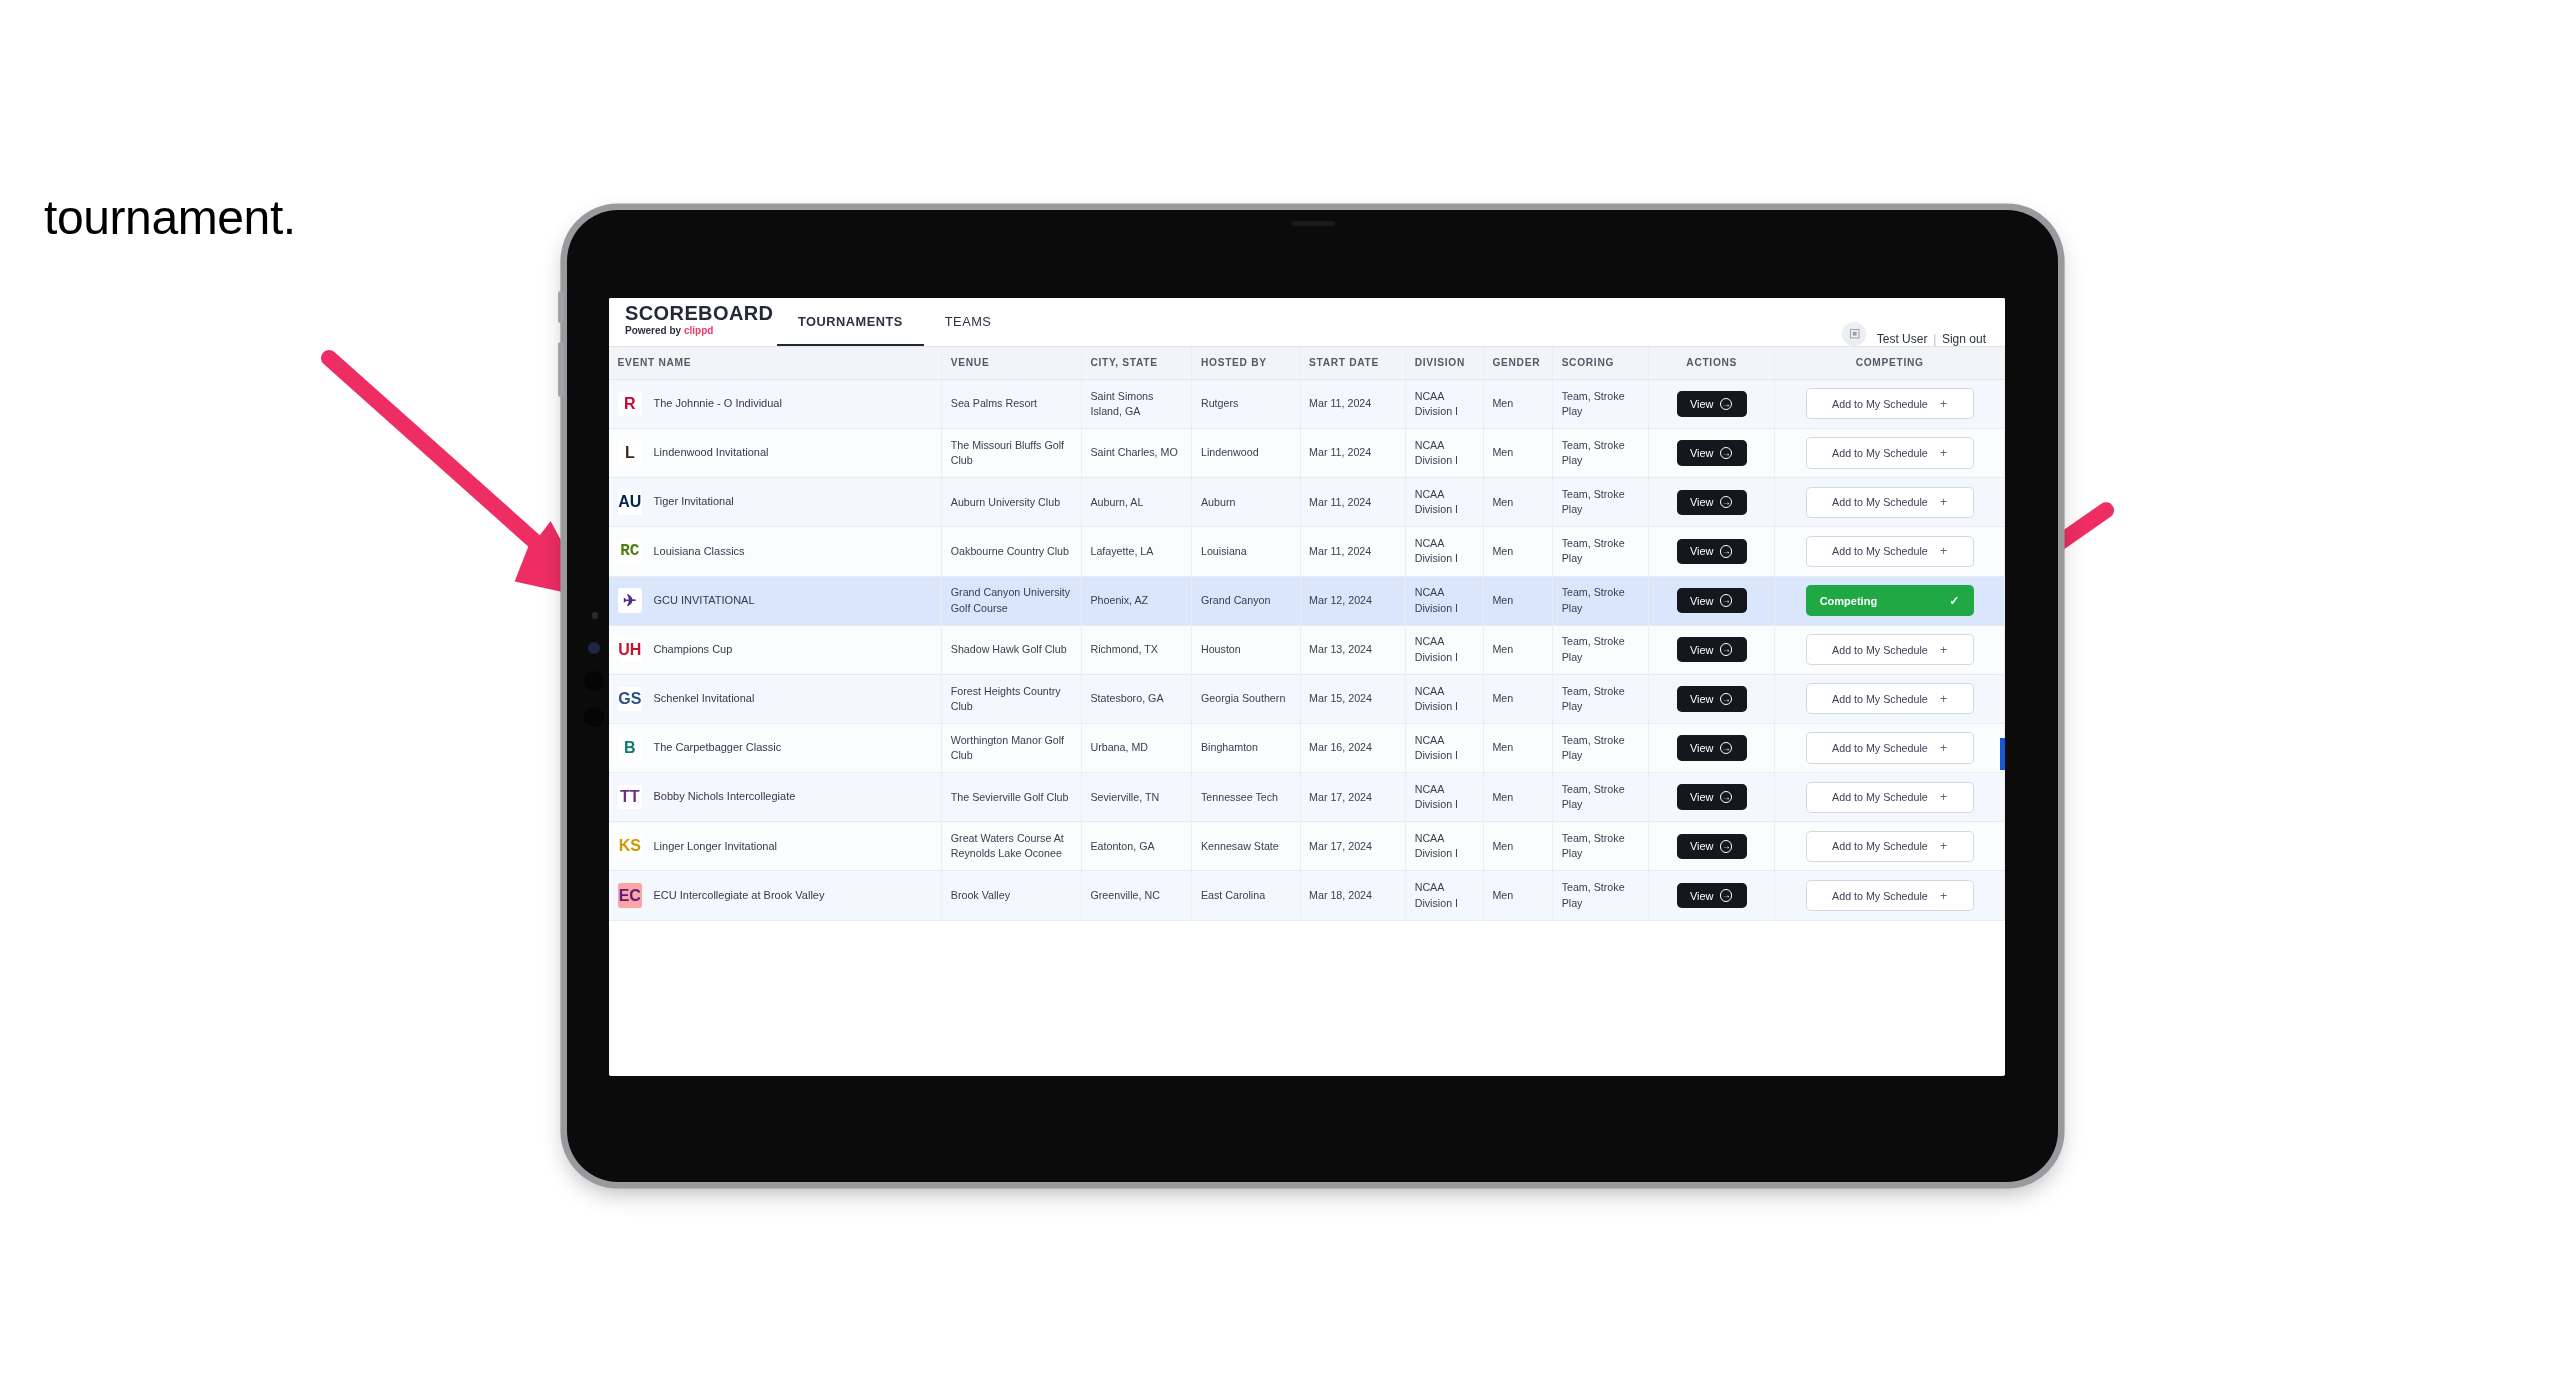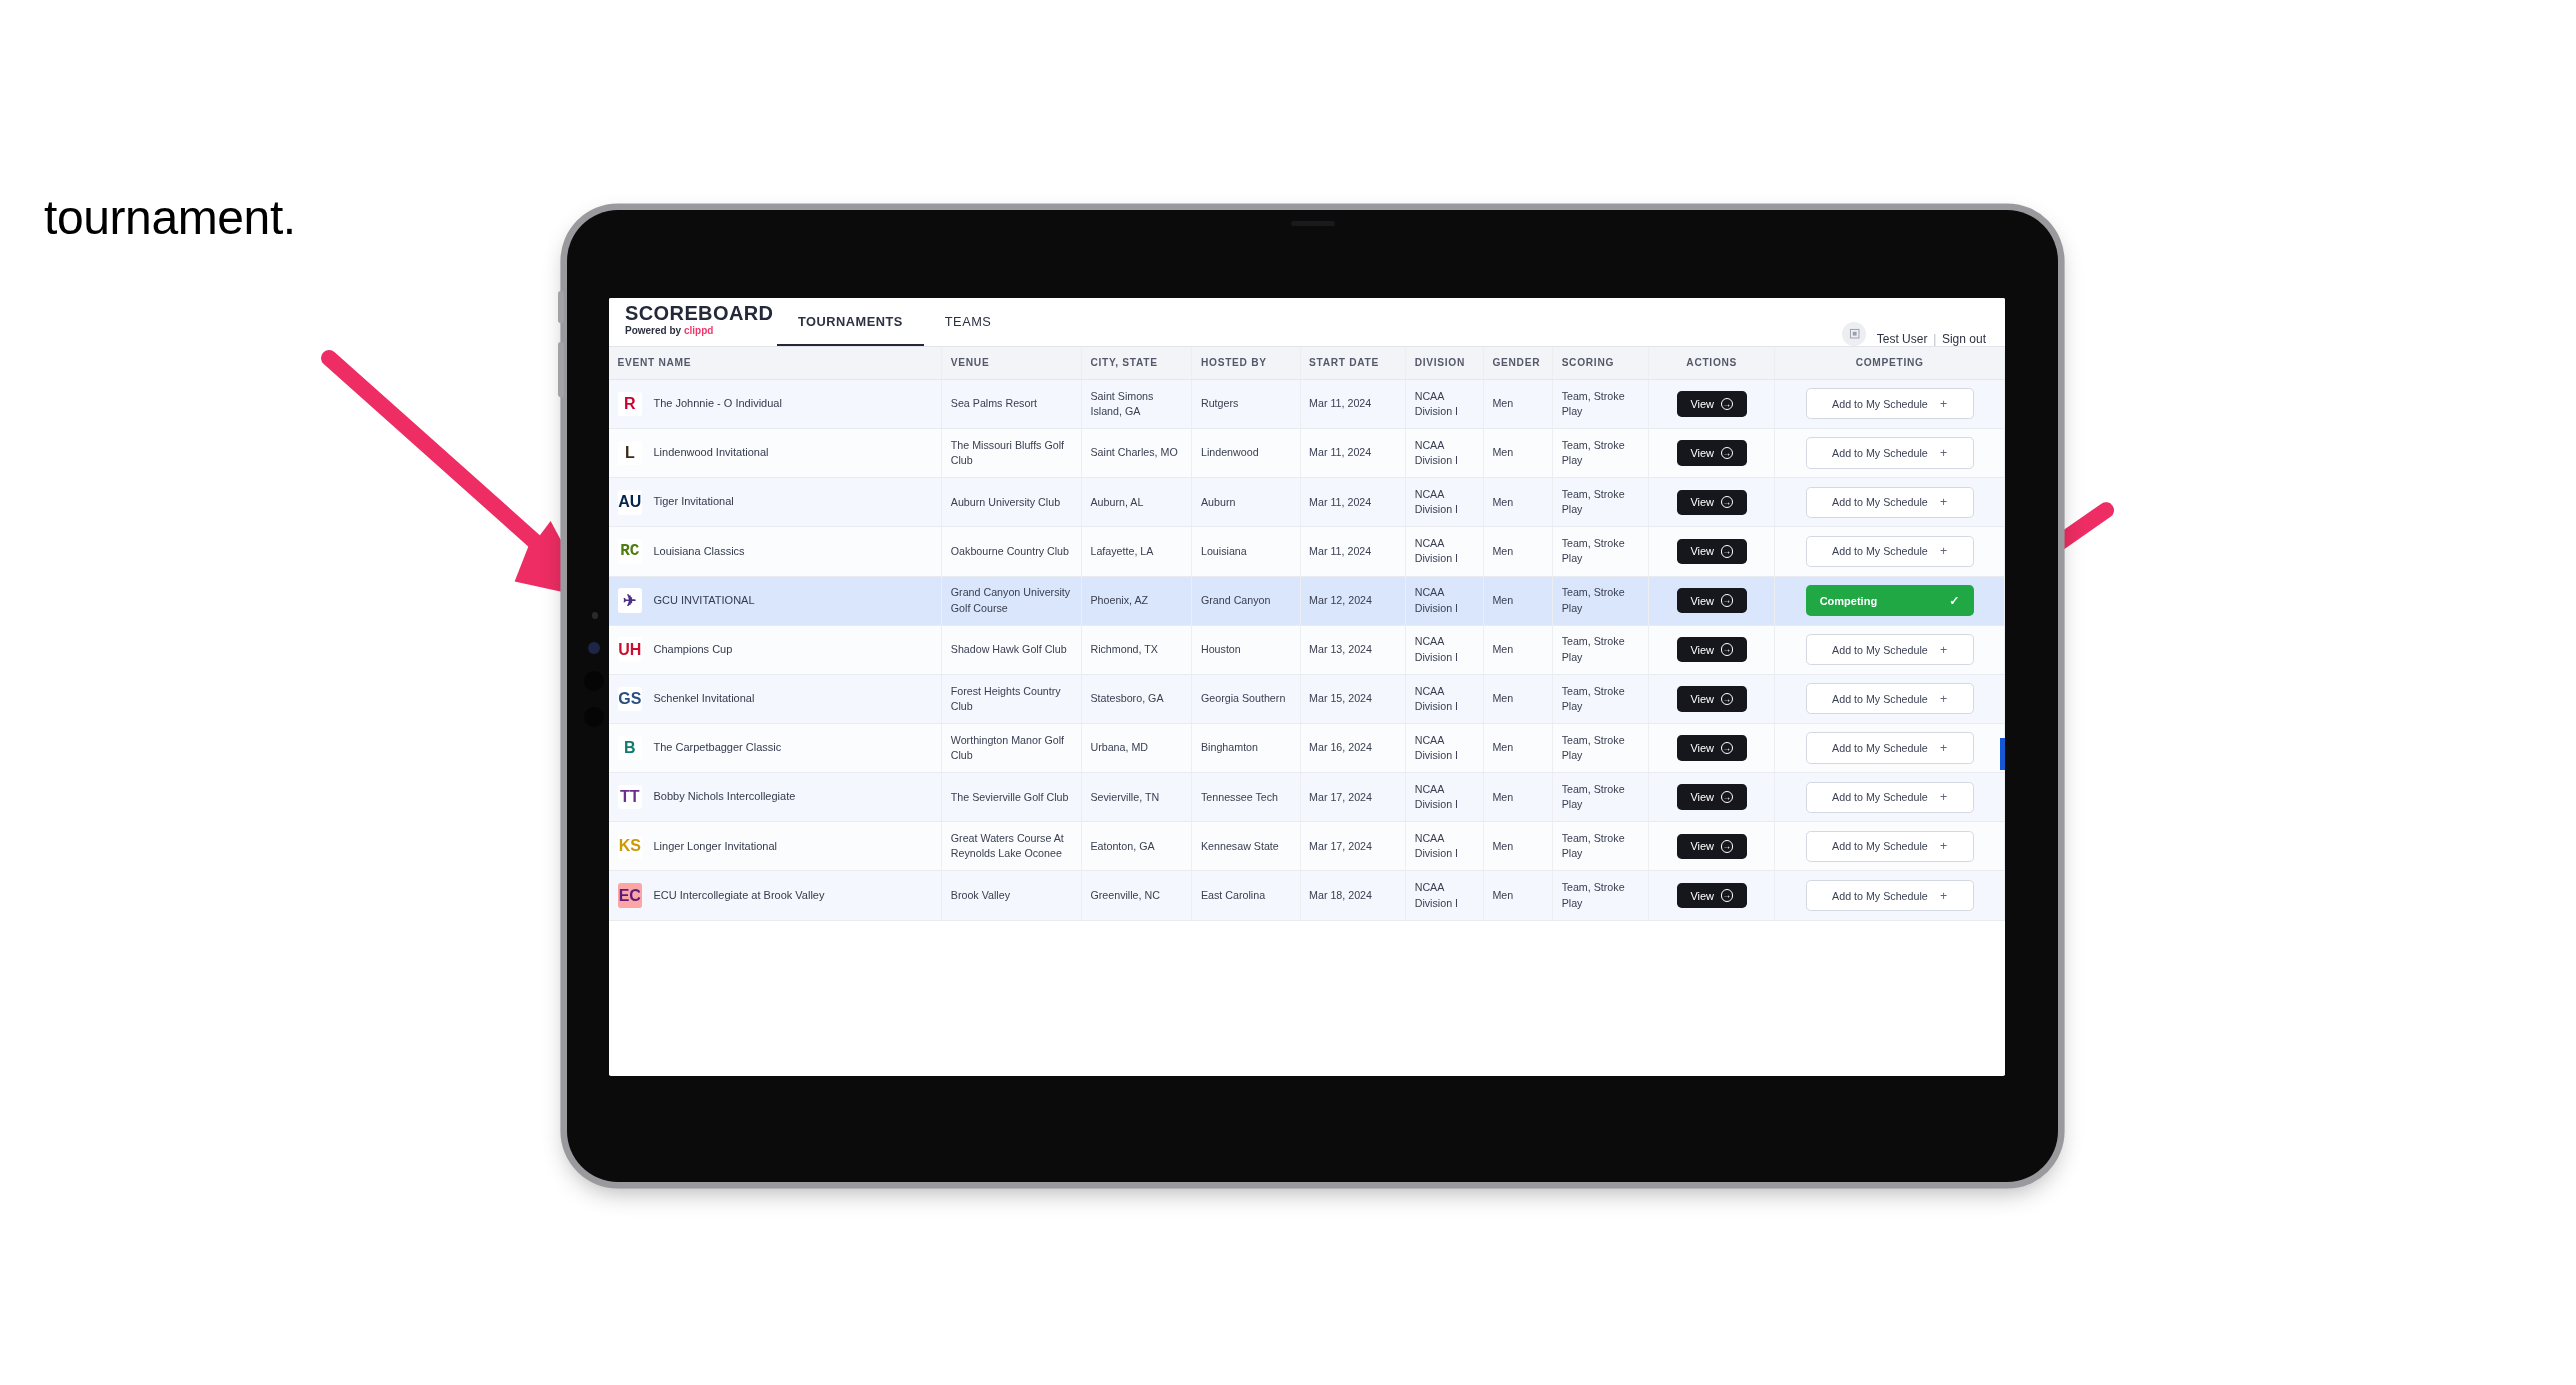--- a/index.html
+++ b/index.html
@@ -145,21 +145,21 @@
   .ev-cell { display: flex; align-items: center; gap: 11.4px; }
   .ev-logo {
     width: 24.6px; height: 24.6px; flex: 0 0 24.6px;
     display: flex; align-items: center; justify-content: center;
     font-weight: 800; font-size: 16px; line-height: 1;
     border-radius: 2.8px;
   }
   .ev-name { font-size: 11px; color: #343a4c; }
 
   .btn-view {
-    display: inline-flex; align-items: center; justify-content: center;
+    display: inline-flex; align-items: center; 
     gap: 6.6px;
     background: #15171c; color: #ffffff;
     border: none; border-radius: 4.7px;
     font-size: 11px; font-family: "Liberation Sans", sans-serif;
     padding: 6.6px 13.2px; cursor: pointer; min-width: 70px;
   }
   .btn-view .circ {
     width: 12.3px; height: 12.3px; border-radius: 50%;
     border: 1.2px solid #fff; display:inline-flex;
     align-items:center; justify-content:center; font-size: 8.5px; line-height: 1;

